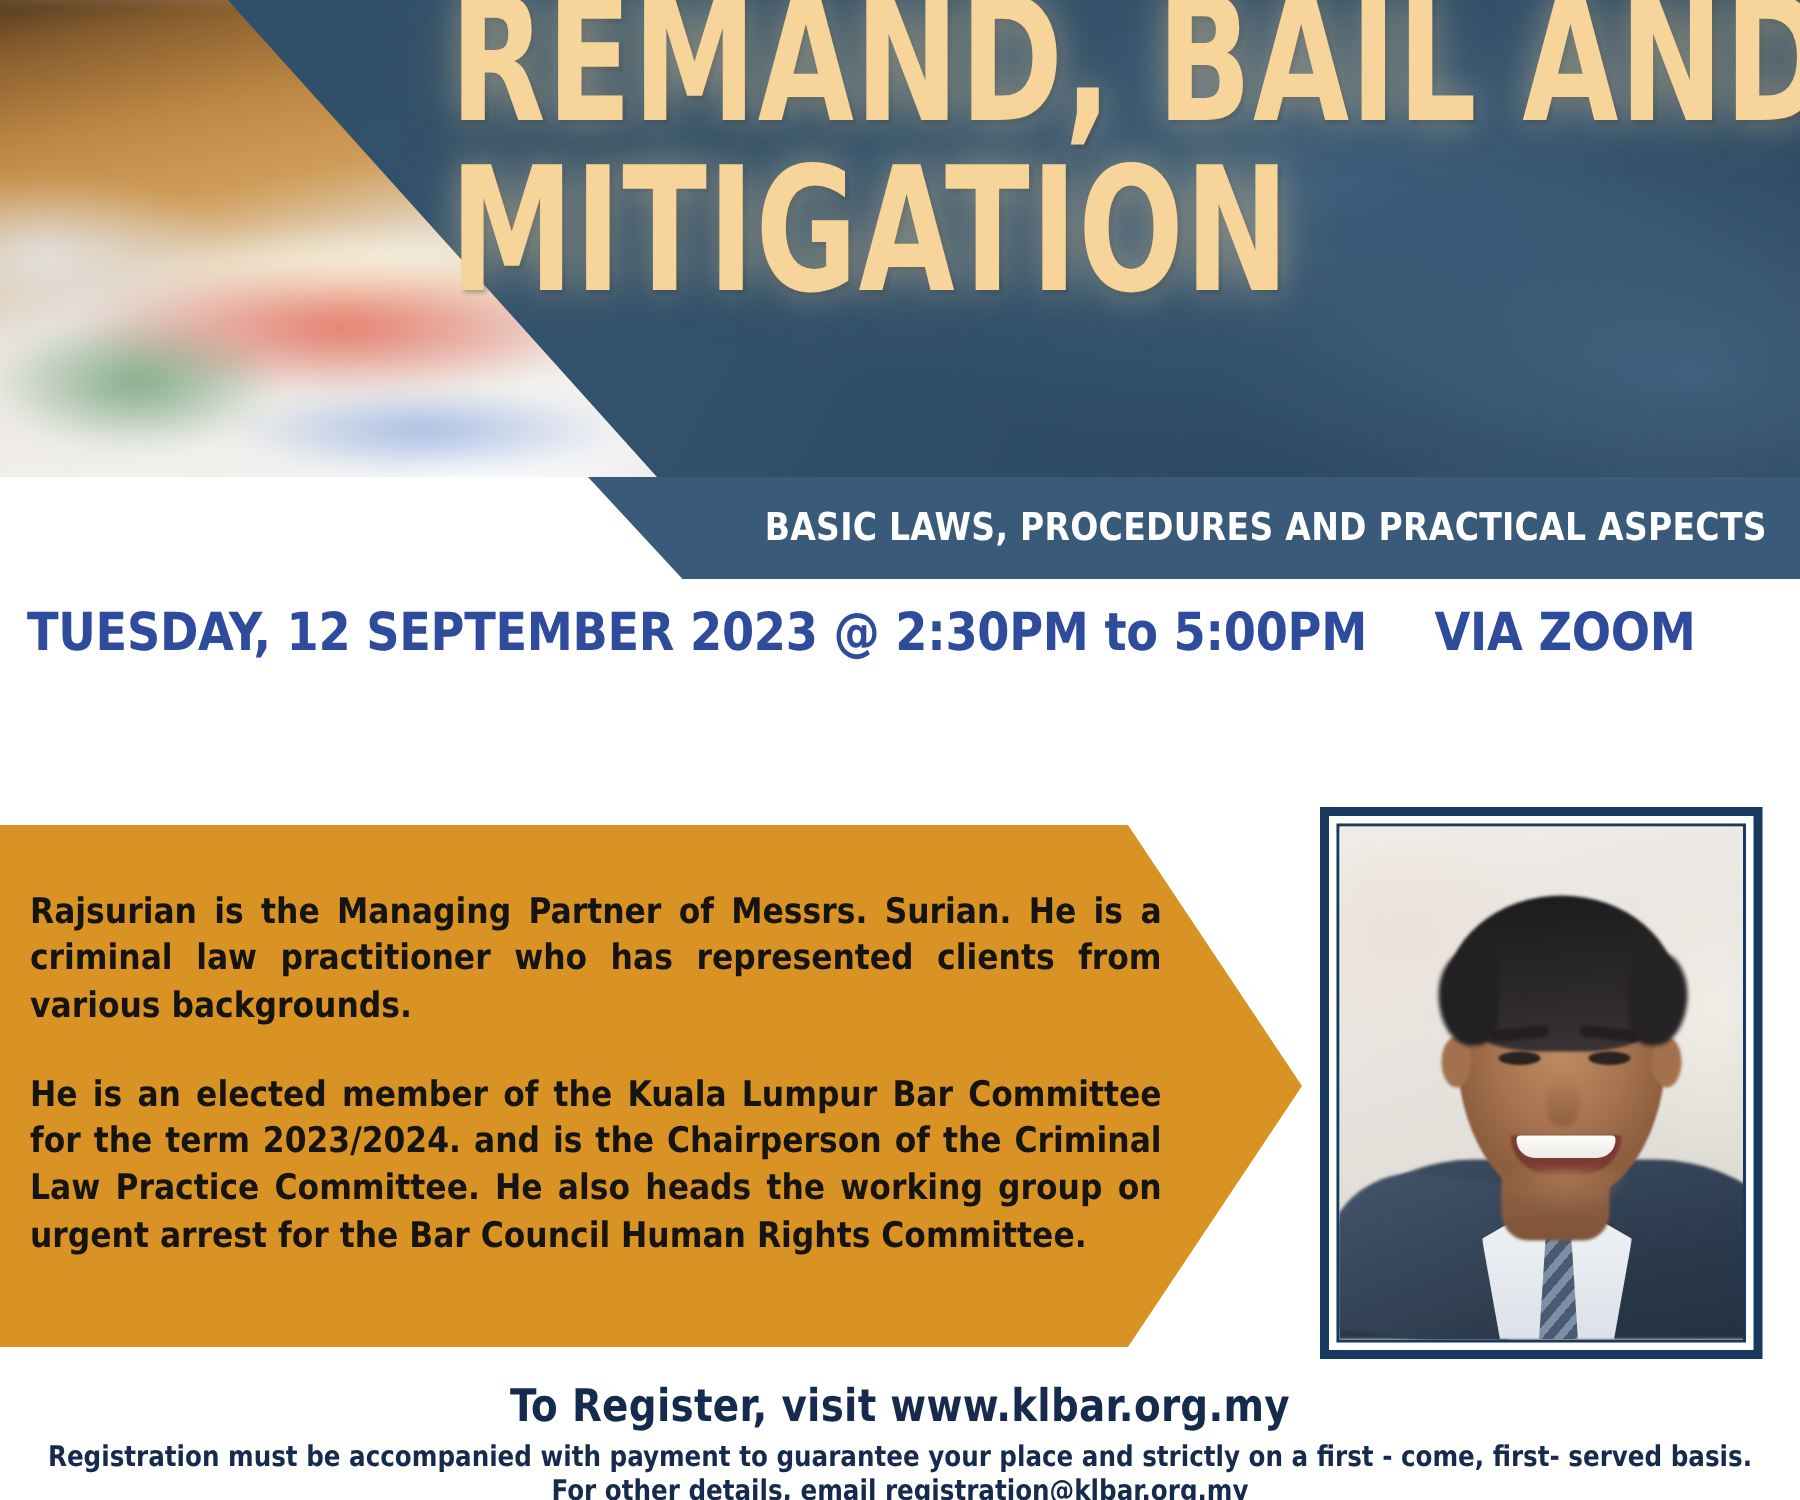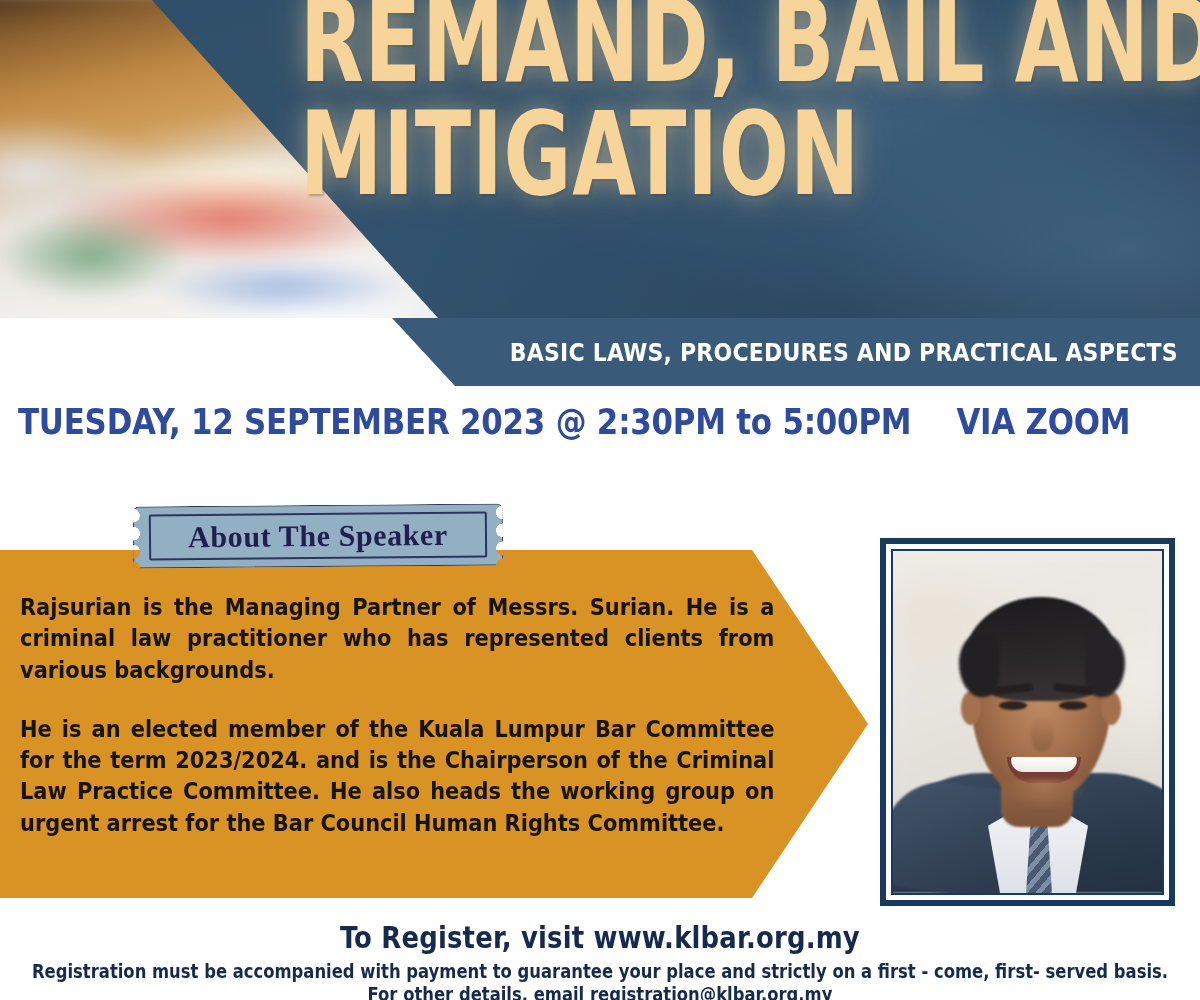--- a/index.html
+++ b/index.html
@@ -384,25 +384,20 @@
     <span class="date-main">TUESDAY, 12 SEPTEMBER 2023  @ 2:30PM to 5:00PM</span>
     <span class="date-zoom">VIA ZOOM</span>
   </div>
 
   <div class="speaker-arrow"></div>
   <div class="speaker-body">
     <p>Rajsurian is the Managing Partner of Messrs. Surian. He is a criminal law practitioner who has represented clients from various backgrounds.</p>
     <p>He is an elected member of the Kuala Lumpur Bar Committee for the term 2023/2024. and is the Chairperson of the Criminal Law Practice Committee. He also heads the working group on urgent arrest for the Bar Council Human Rights Committee.</p>
   </div>
 
-  <div class="about-badge">
-    <div class="scallop"></div>
-    <div class="inner-rule"></div>
-    <div class="label">About The Speaker</div>
-  </div>
 
   <div class="photo-frame">
     <div class="photo-inner">
       <div class="portrait">
         <div class="p-bg-blur"></div>
         <div class="p-suit"></div>
         <div class="p-suit-l"></div>
         <div class="p-shirt"></div>
         <div class="p-tie"></div>
         <div class="p-neck"></div>

